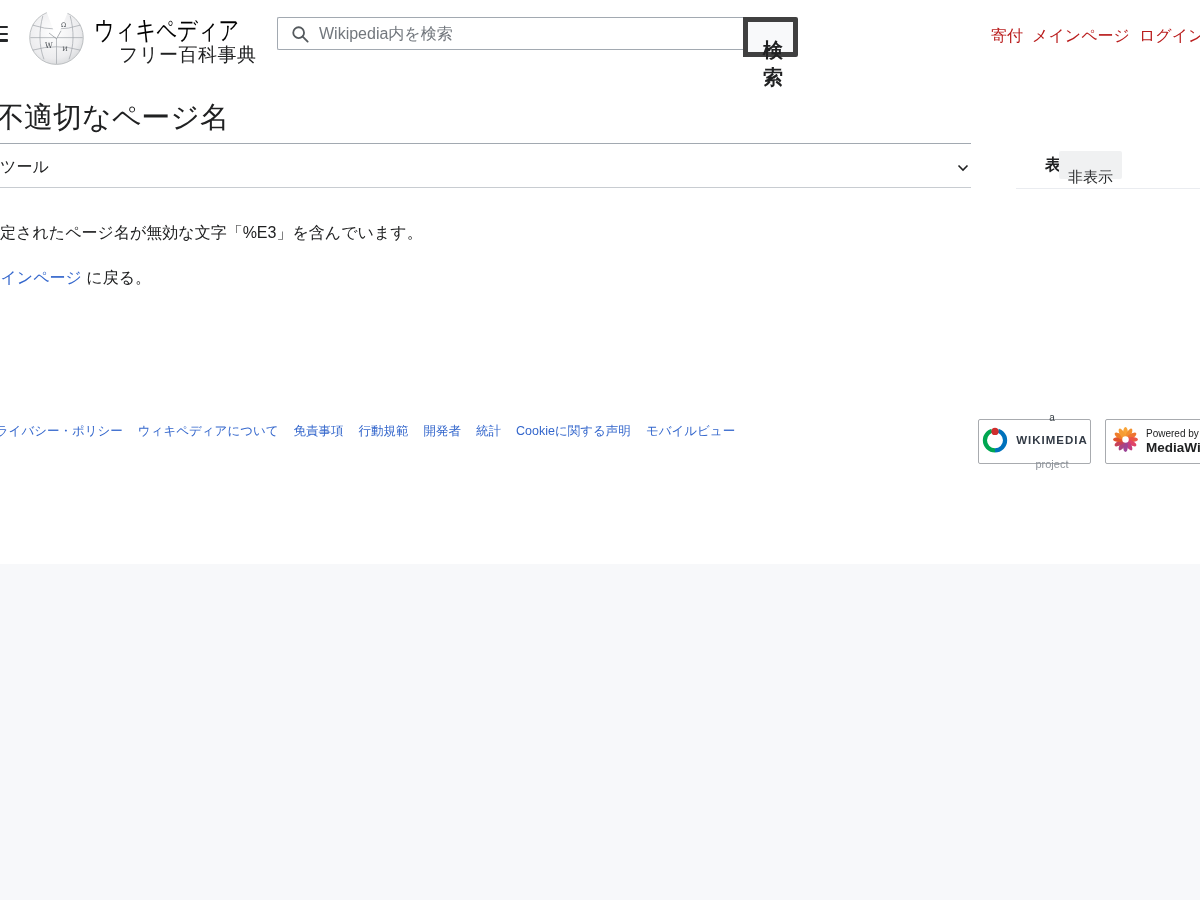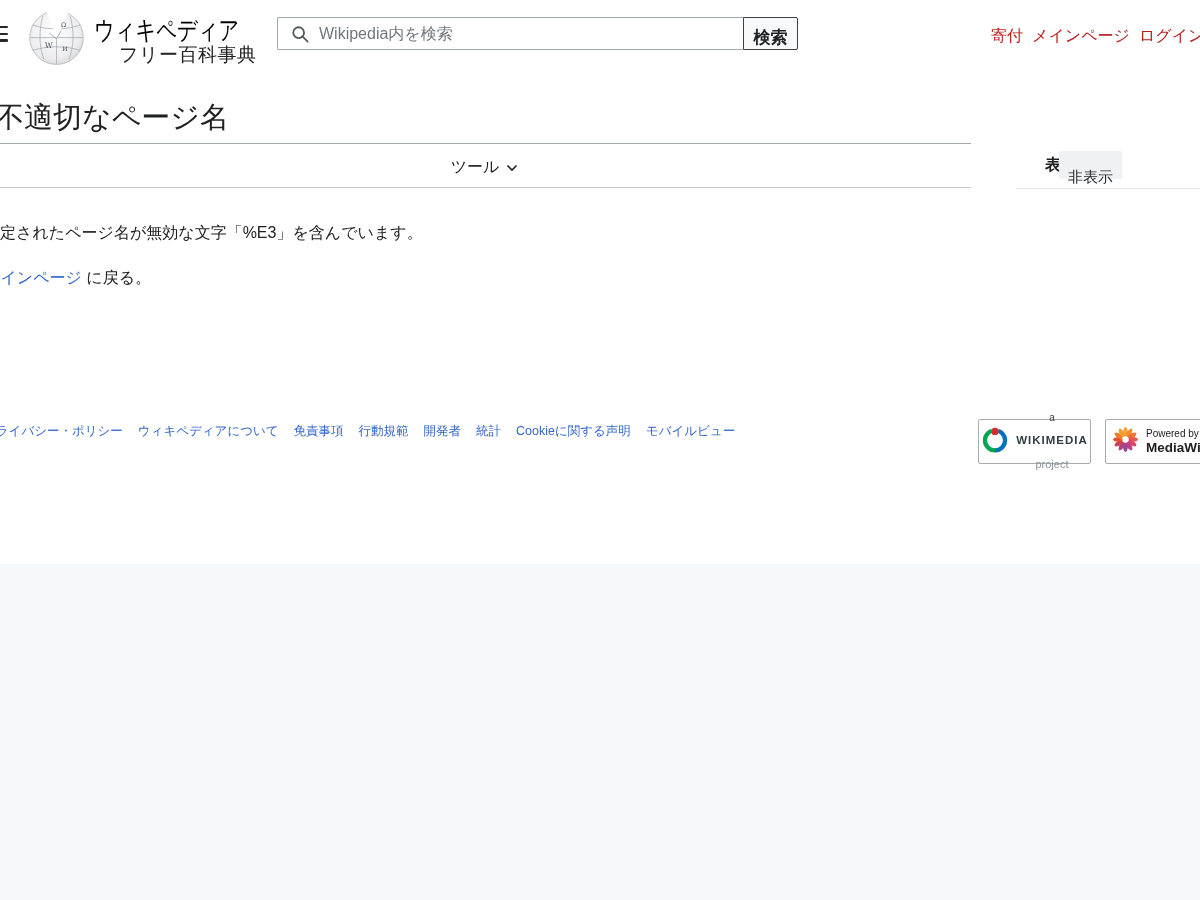--- a/index.html
+++ b/index.html
@@ -39,38 +39,38 @@
   .search-box input {
     border: none; outline: none; background: transparent;
     width: 100%; height: 100%; box-sizing: border-box;
     padding: 0 8px 0 41px; font-size: 16px; color: #000000;
     font-family: inherit;
   }
   .search-box input::placeholder { color: #72777d; opacity: 1; }
   .search-icon-wrap { position: absolute; left: 13px; top: 7px; width: 18px; height: 18px; }
   .search-button {
     width: 55px; height: 33px; box-sizing: border-box;
-    background: #f8f9fa; border: 1px solid #404040;
+    background: #f8f9fa; border: 5px solid #404040;
     border-radius: 0 2px 2px 0;
-    font-weight: bold; font-size: 17px; color: #202122;
-    font-family: inherit; cursor: pointer; padding: 8px;
+    font-weight: bold; font-size: 20px; color: #202122;
+    font-family: inherit; cursor: pointer; padding: 15px;
   }
   .user-links { left: 991px; top: 26px; display: flex; gap: 9px; font-size: 16px; white-space: nowrap; }
   .user-links a { color: #b91c1c; text-decoration: none; cursor: pointer; }
 
   
   .page-title {
     left: -5px; top: 98px; margin: 0;
     font-size: 29px; font-weight: 400; color: #202122;
     white-space: nowrap;
   }
   .title-rule { left: 0; top: 143px; width: 971px; height: 1px; background: #a2a9b1; }
   .tools-bar {
     left: 0; top: 154px; width: 969px; height: 26px;
-    display: flex; justify-content: center; align-items: center; gap: 7px;
+    display: flex; justify-content: space-between; align-items: center; gap: 7px;
     font-size: 16px; color: #202122; cursor: pointer;
   }
   .tools-rule { left: 0; top: 187px; width: 971px; height: 1px; background: #c8ccd1; }
 
   
   .appearance-heading { left: 1045px; top: 155px; font-size: 16px; font-weight: bold; color: #202122; }
   .hide-button {
     left: 1059px; top: 151px; height: 28px; line-height: 28px;
     padding: 12px 9px; background: #f0f1f2; border: none; border-radius: 2px;
     font-size: 15px; color: #26282a; font-family: inherit; cursor: pointer;

